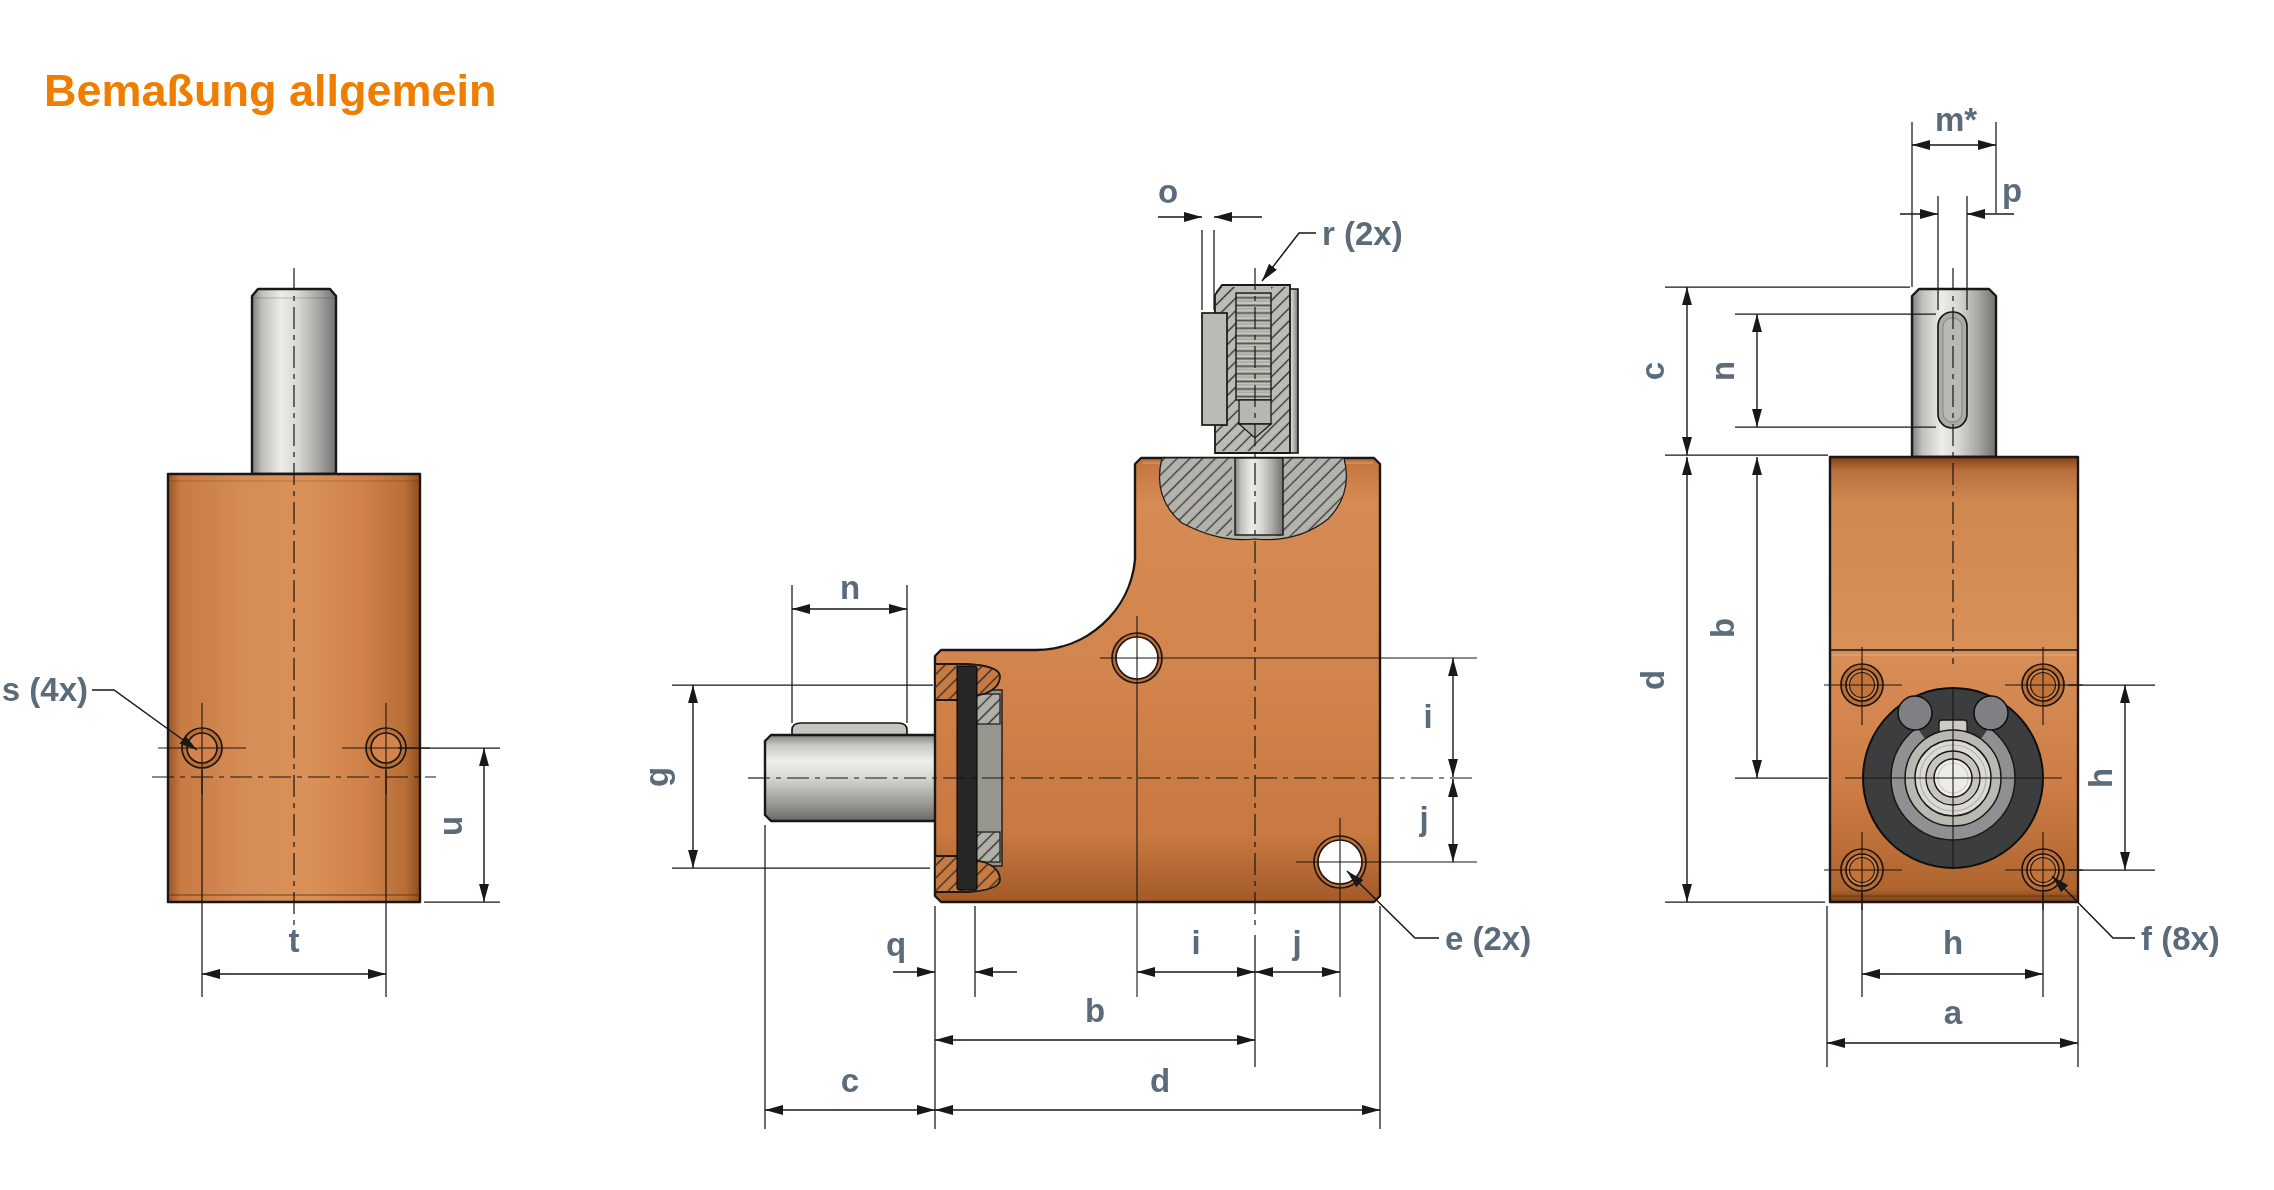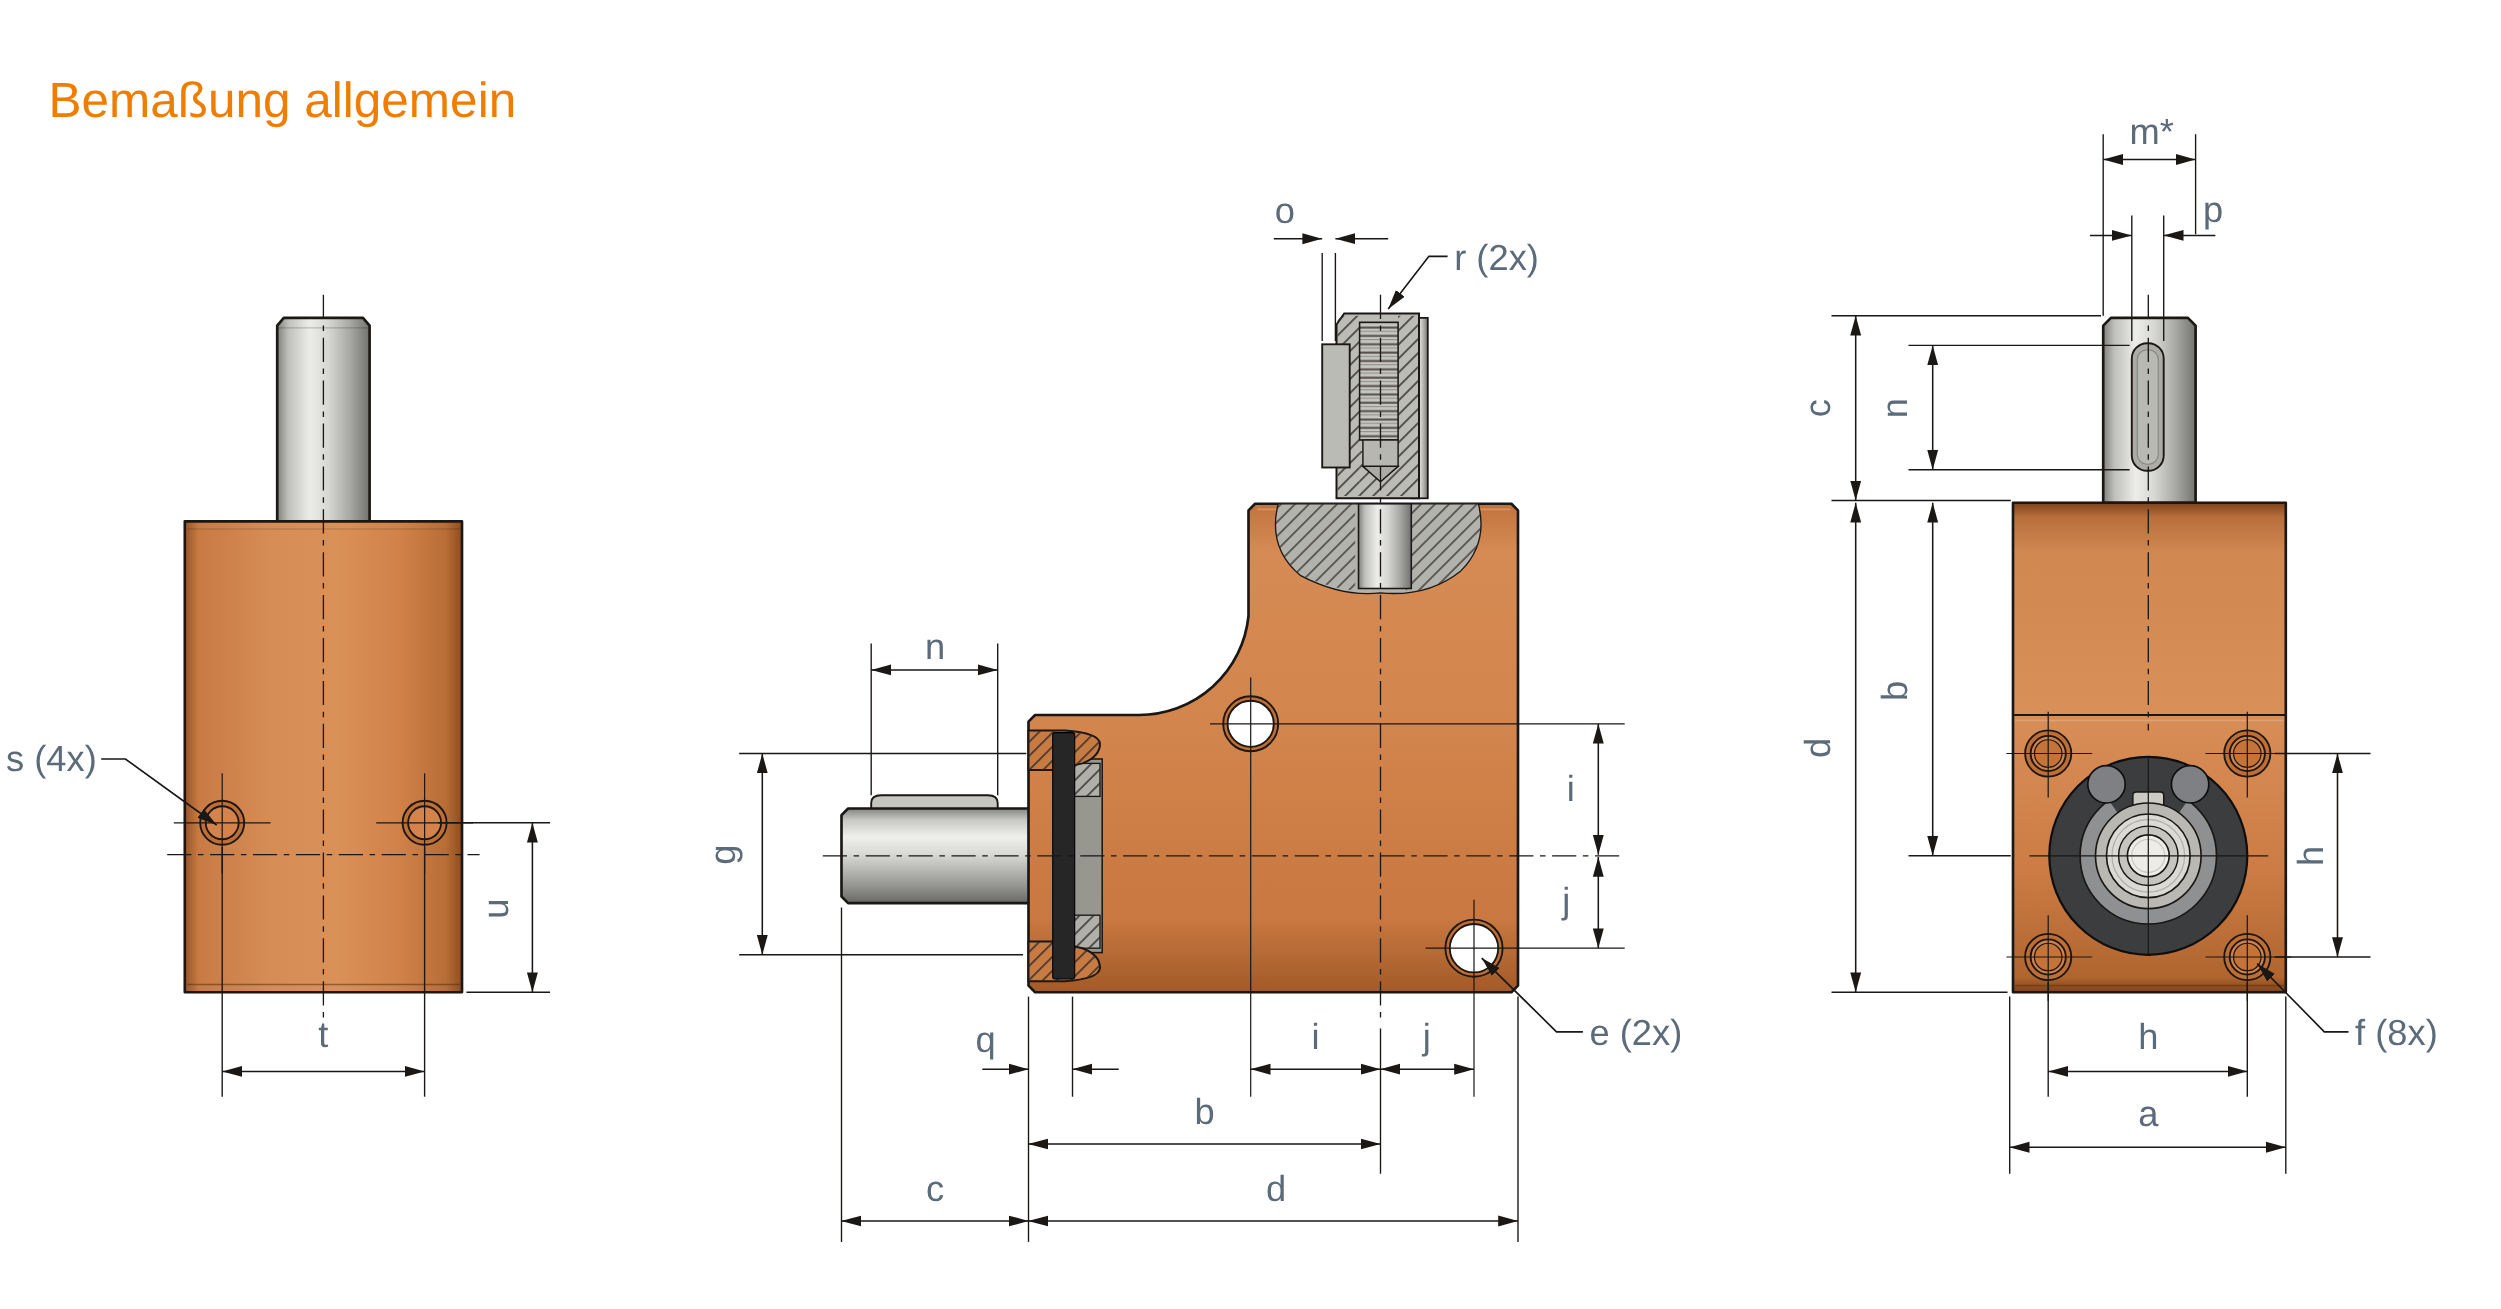--- a/index.html
+++ b/index.html
@@ -1,16 +1,16 @@
 <!DOCTYPE html>
 <html style="--title: #EF7D00; --label: #5C6B7A; --line: #1A1714; --body_orange: #CE7F48; --body_orange_light: #DD9560; --body_orange_dark: #9A5526; --steel_light: #ECECE8; --steel_mid: #B9B9B3; --steel_dark: #76766F; --bearing_dark: #3B3D3F; --bearing_mid: #8E9092; --seal_black: #262626;"><head>
 <meta charset="utf-8">
 <style>
   html,body{margin:0;padding:0;background:#ffffff;width:2274px;height:1190px;overflow:hidden;}
-  #stage{position:relative;width:2274px;height:1190px;background:#ffffff;}
+  #stage{position:relative;width:2274px;height:1190px;background:#ffffff;font-weight:bold;}
   svg{position:absolute;left:0;top:0;}
   text{font-family:"Liberation Sans",sans-serif;}
   .title-text{font-size:45px;fill:var(--title,#EF7D00);}
   .dim-label{font-size:33px;fill:var(--label,#5C6B7A);}
   .outline{stroke:var(--line,#1A1714);stroke-width:2.4;stroke-linejoin:round;}
   .mid{stroke:var(--line,#1A1714);stroke-width:1.7;}
   .thin{stroke:var(--line,#1A1714);stroke-width:1.1;}
   .ext{stroke:var(--line,#1A1714);stroke-width:1.25;}
   .dim{stroke:var(--line,#1A1714);stroke-width:1.4;marker-start:url(#arS);marker-end:url(#arE);}
   .dimE{stroke:var(--line,#1A1714);stroke-width:1.4;marker-end:url(#arE);}

